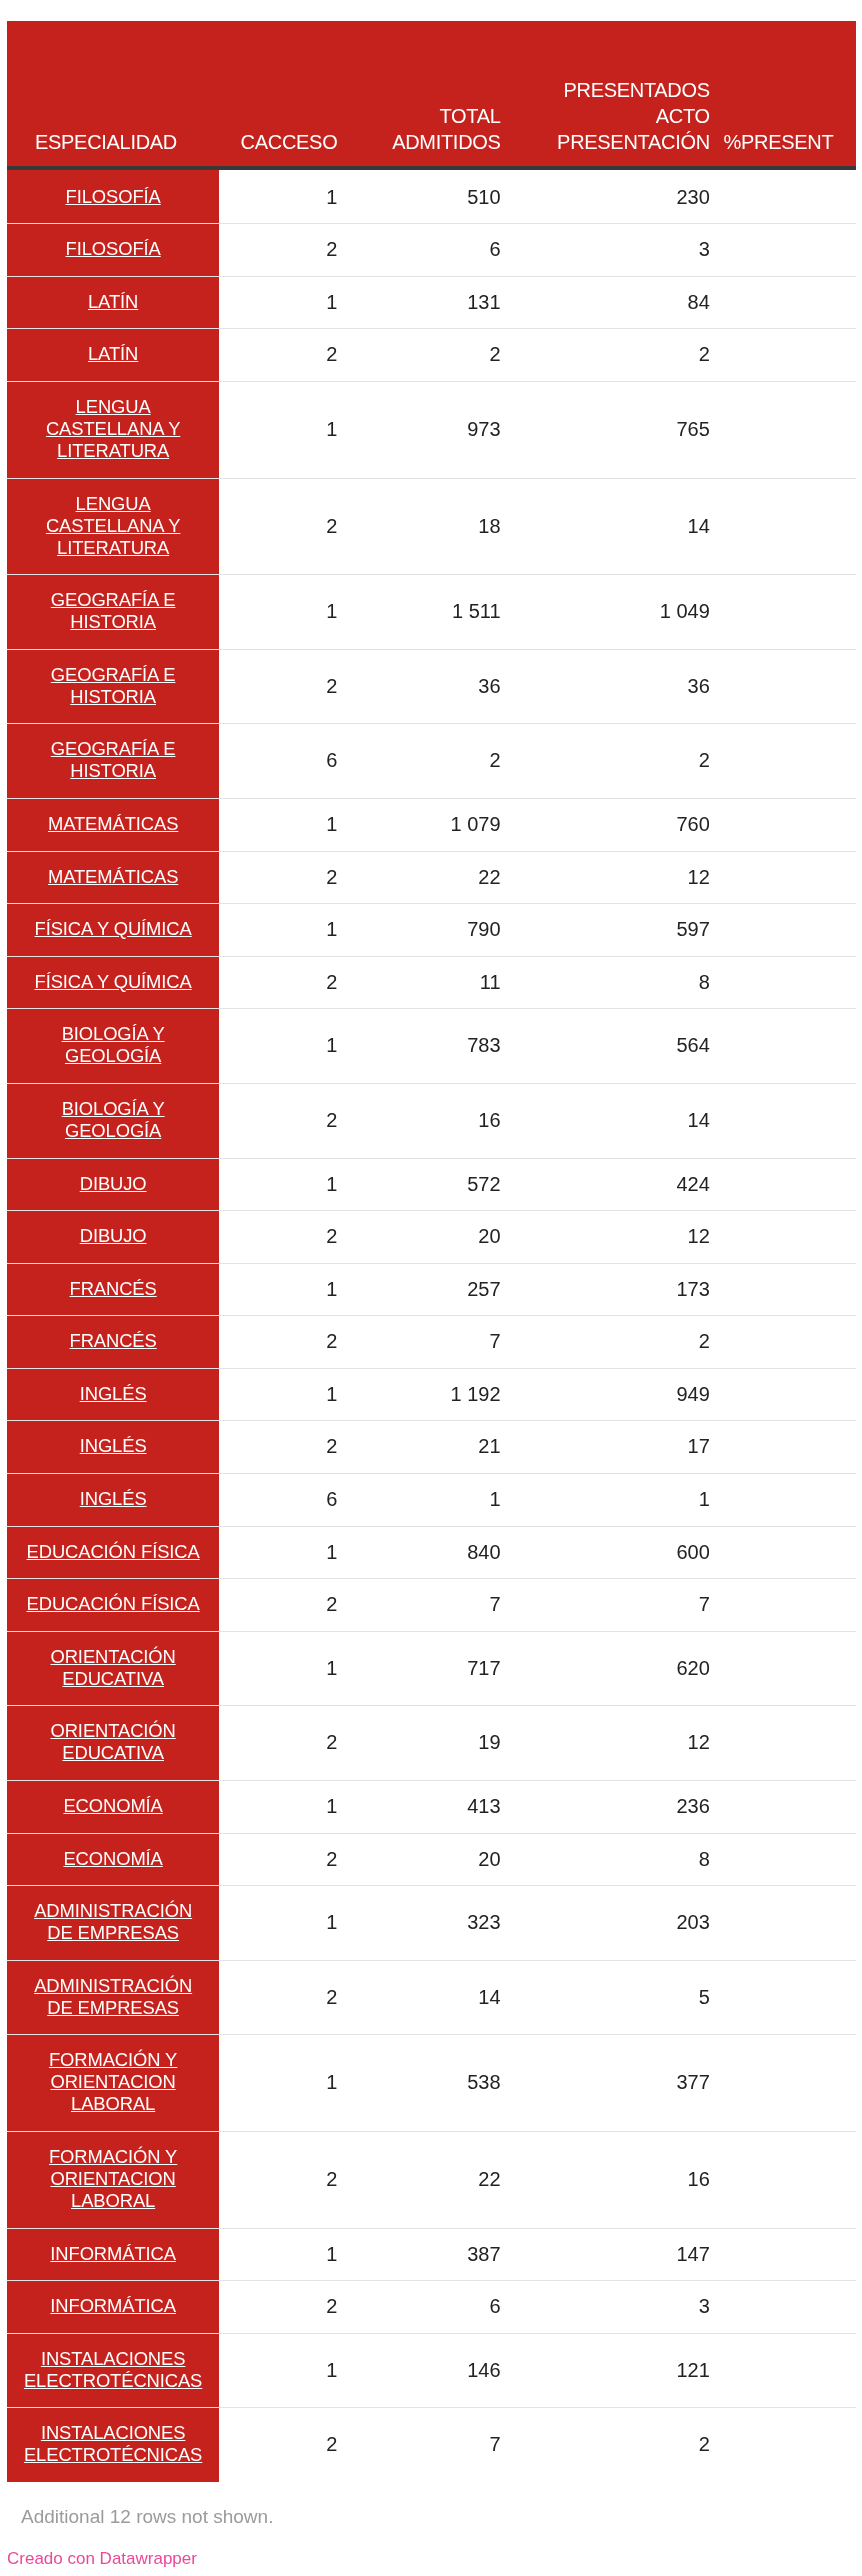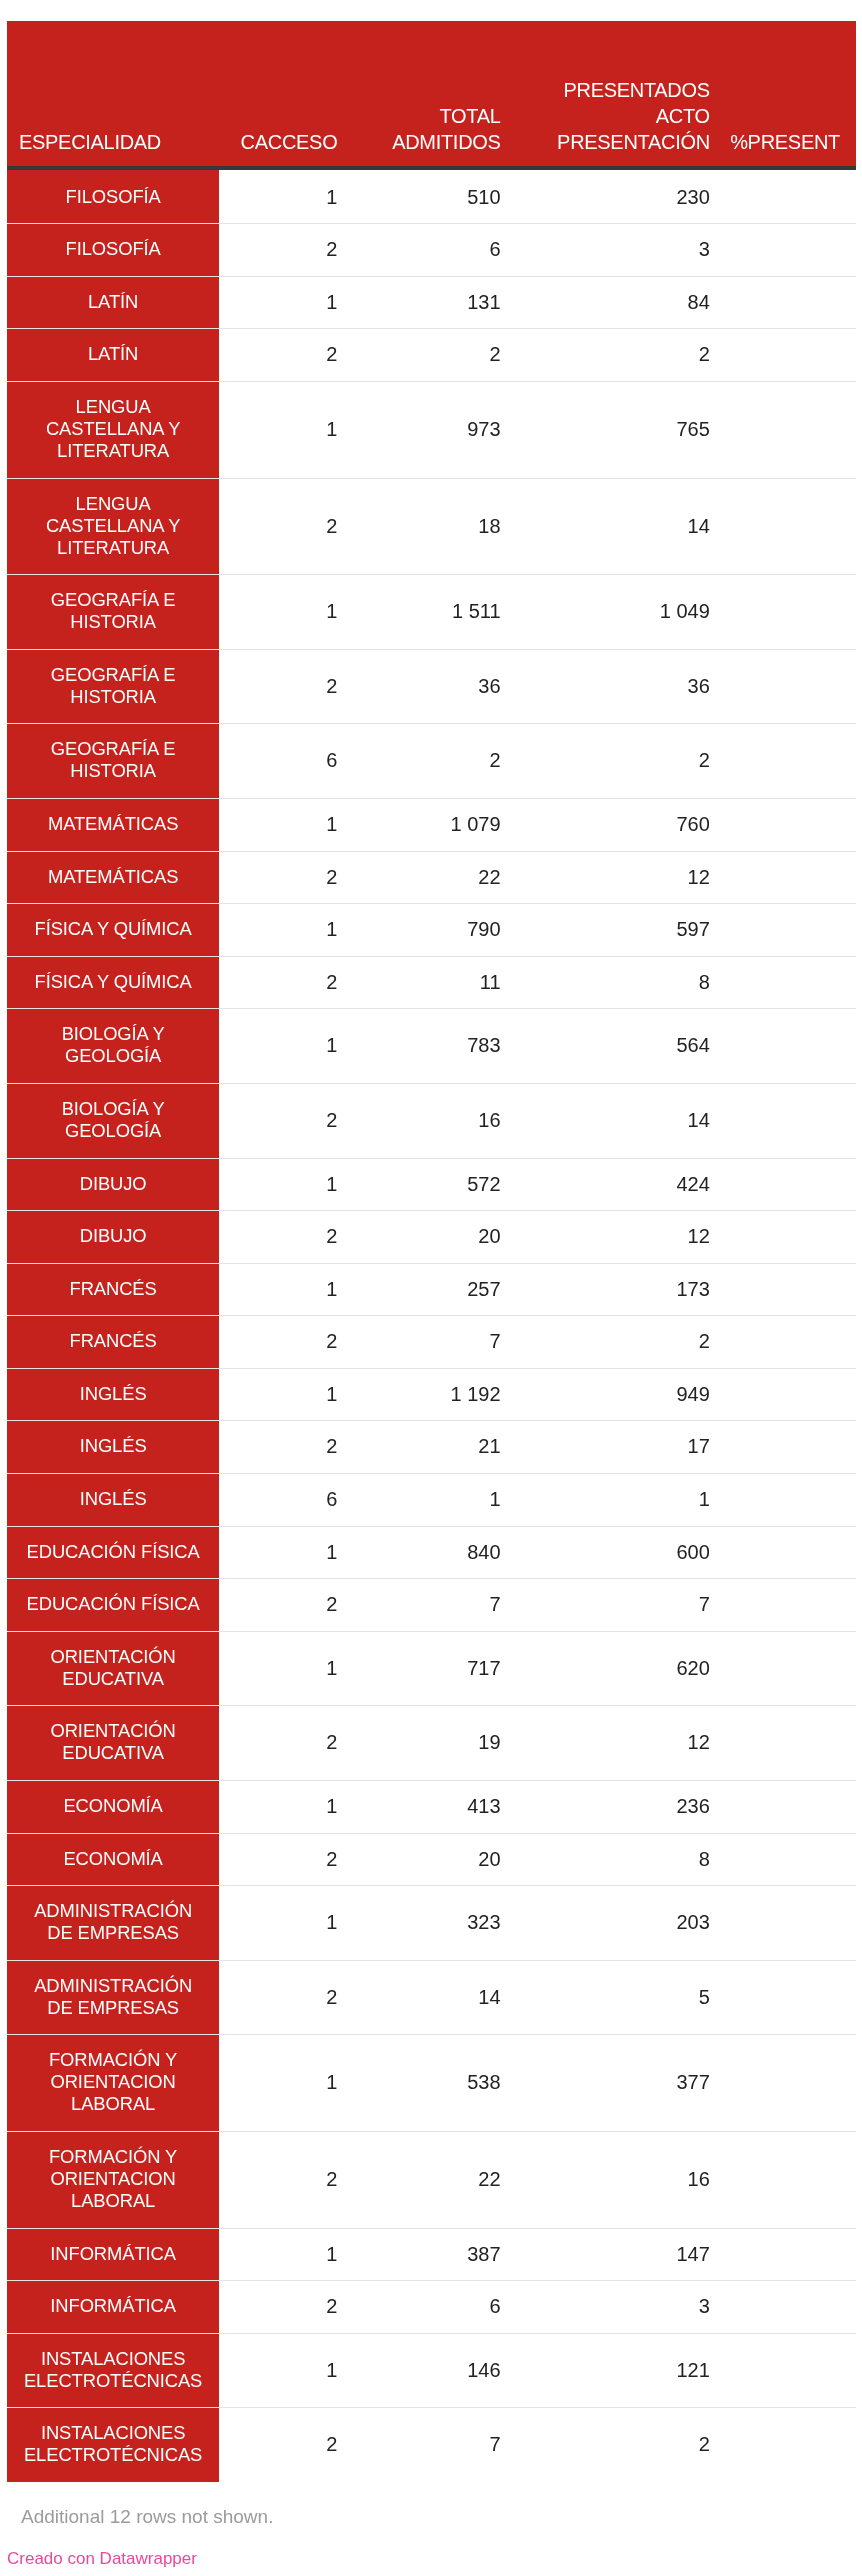--- a/index.html
+++ b/index.html
@@ -36,42 +36,42 @@
     letter-spacing: -0.3px;
     vertical-align: bottom;
     white-space: pre-line;
     height: 149px;
     box-sizing: border-box;
     padding: 0 0 11.3px 0;
     border-bottom: 4.2px solid #383838;
   }
   thead th.h-esp {
     text-align: left;
-    padding-left: 12px;
+    padding-left: 28px;
   }
   thead th.h-num {
     text-align: right;
     padding-right: 7px;
   }
   thead th.h-clip {
-    text-align: right;
     padding-right: 16px;
   }
   
   tbody th.cell-esp {
     background: #c5221e;
     color: #ffffff;
     font-weight: 400;
     font-size: 18.4px;
     line-height: 22px;
     text-align: center;
     vertical-align: middle;
     white-space: pre-line;
     padding: 15.6px 14px;
     letter-spacing: -0.1px;
+    text-decoration: underline;
   }
   tbody td.cell-num {
     color: #222222;
     font-size: 20px;
     line-height: 22px;
     text-align: right;
     vertical-align: middle;
     padding: 15.6px 7px 15.6px 0;
   }
   tbody td.cell-clip {

